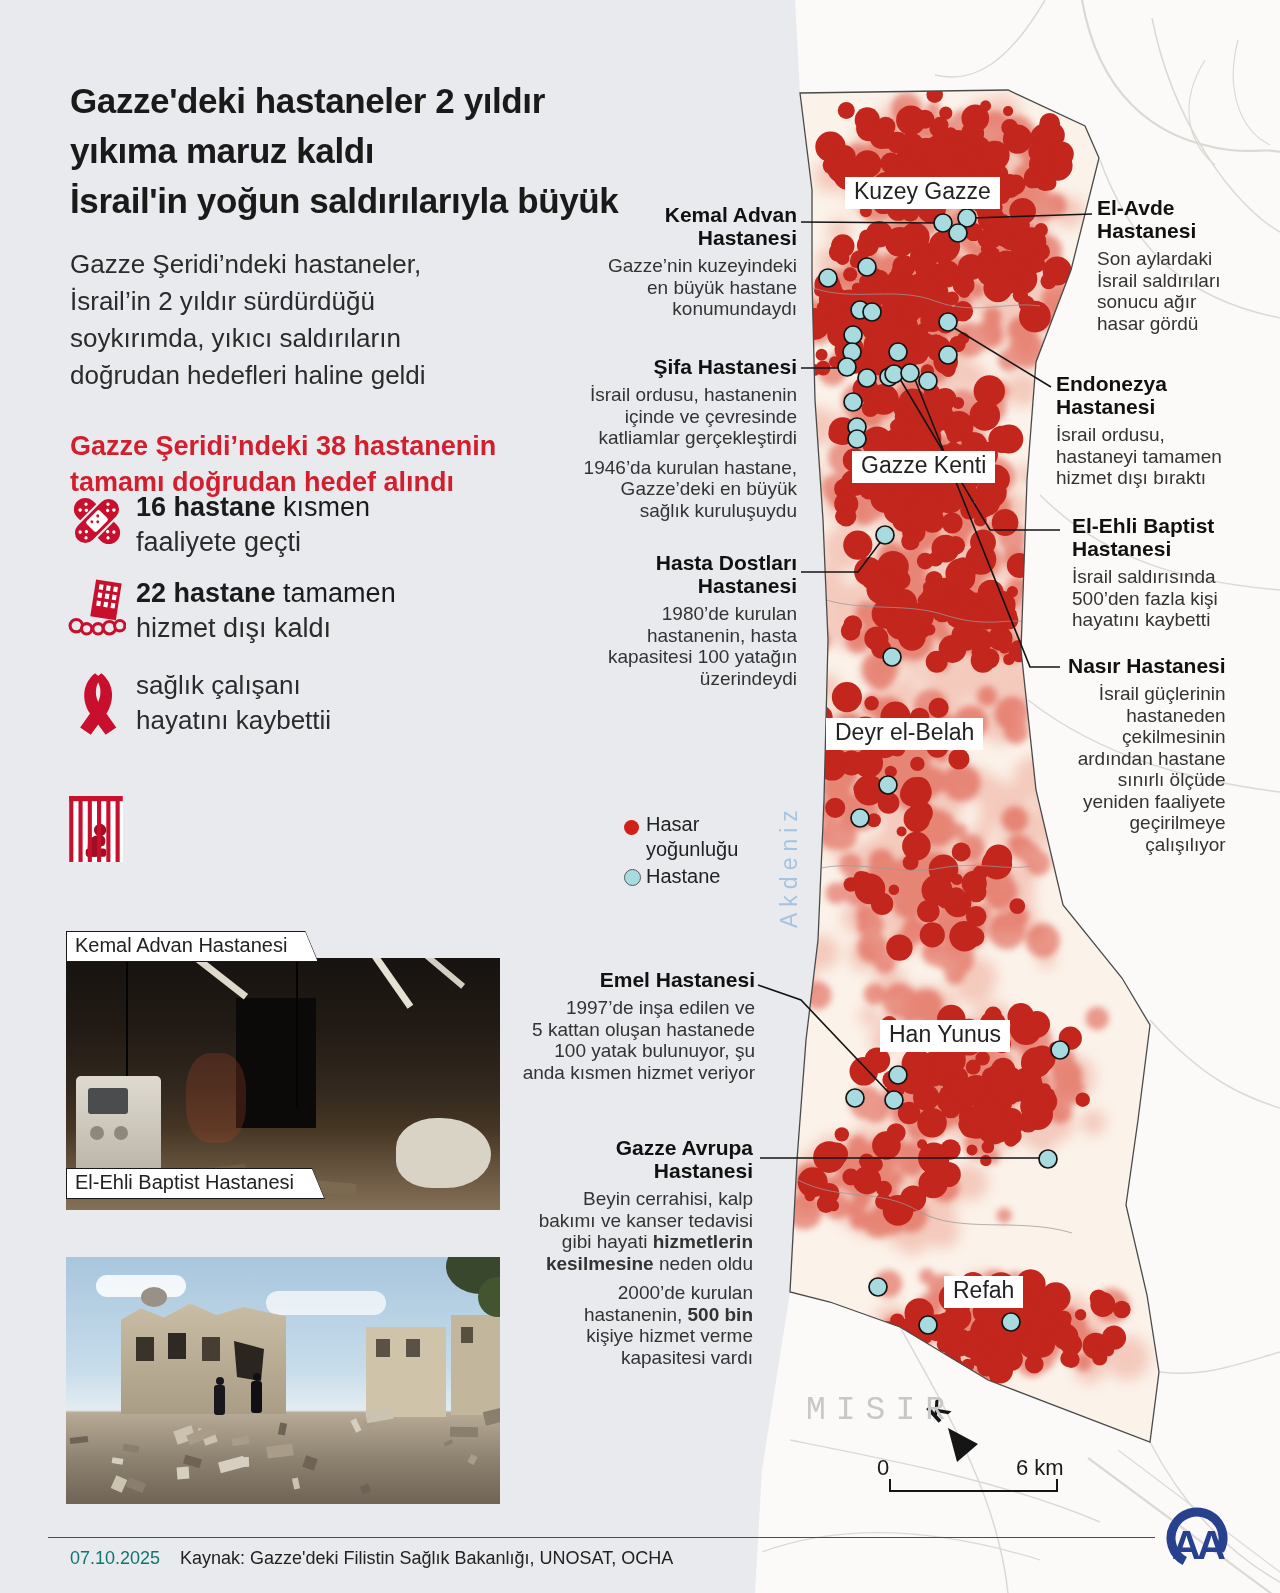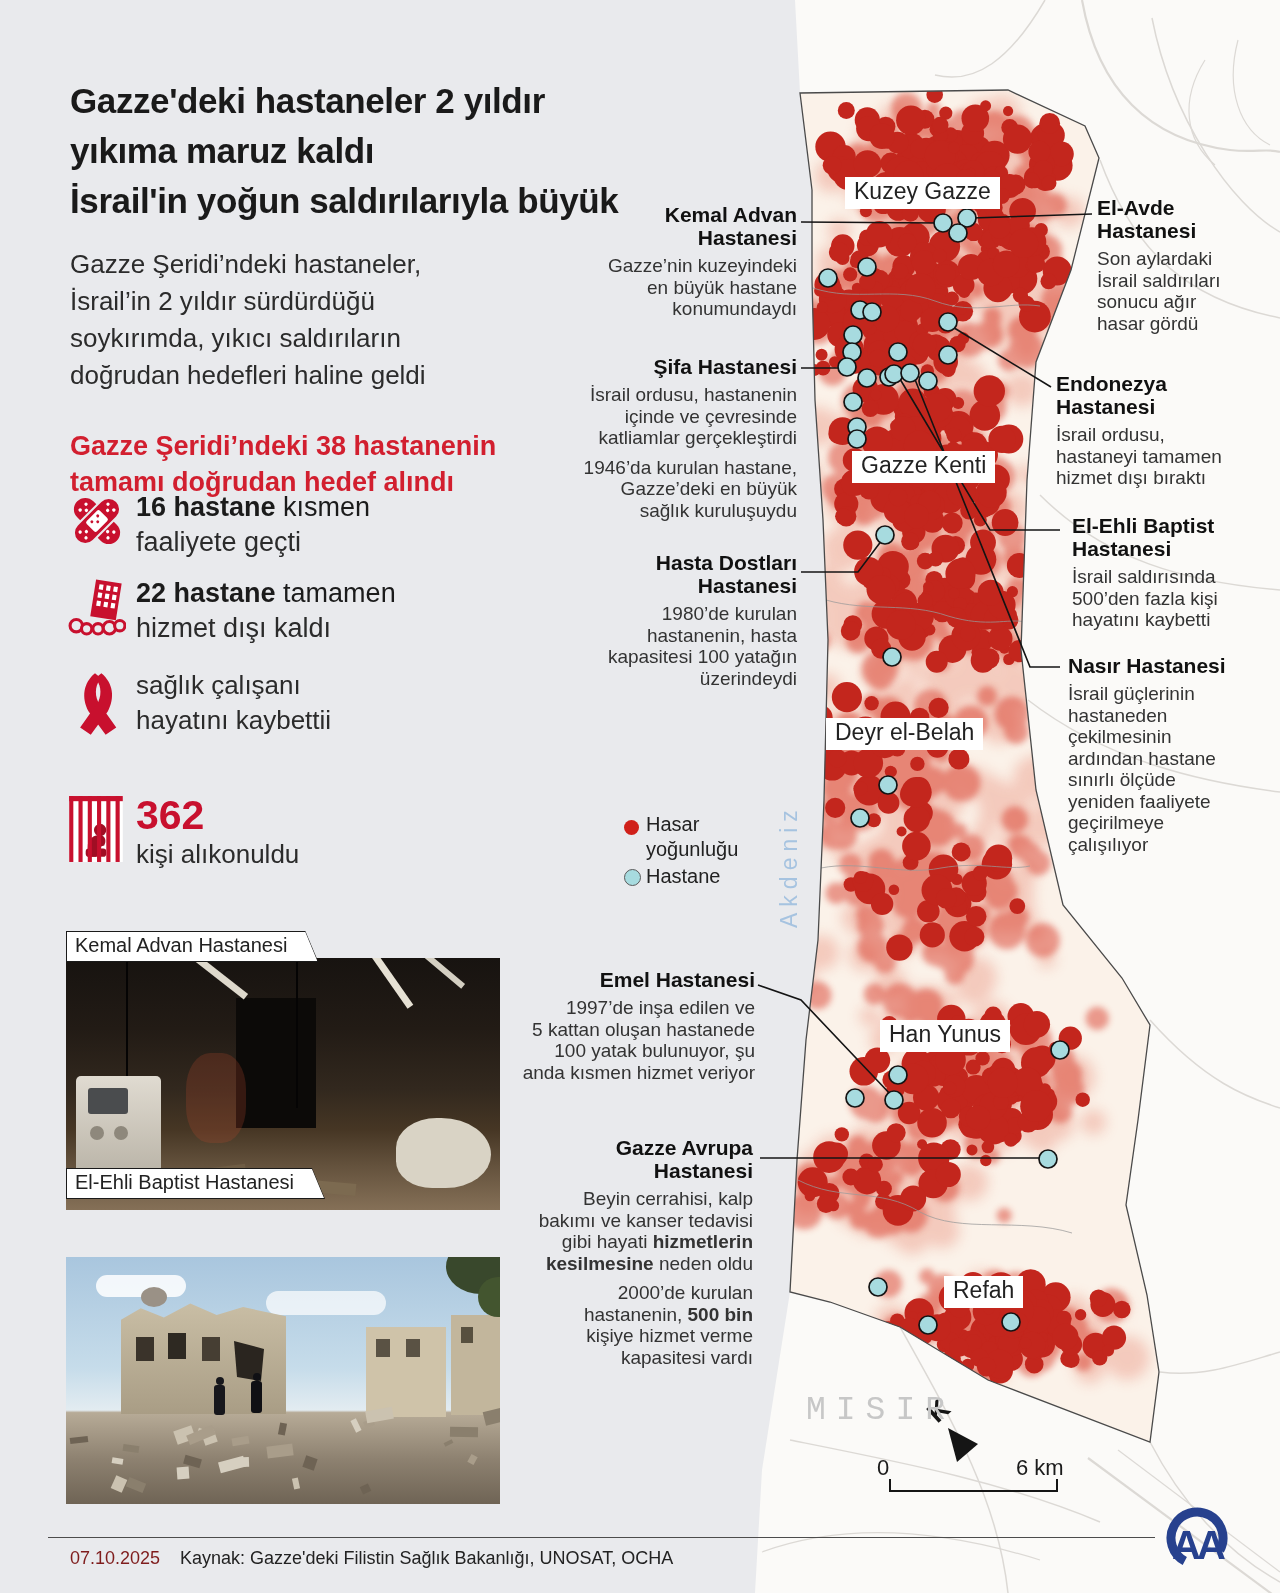--- a/index.html
+++ b/index.html
@@ -45,21 +45,21 @@
   .lg-txt{position:absolute;font-size:20px;line-height:25px;color:#222;z-index:3;}
 
   
   .ann{position:absolute;z-index:2;}
   .ann .nm{font-size:21px;line-height:23px;font-weight:bold;color:#111;}
   .ann .bd{font-size:19px;line-height:21.5px;color:#333;margin-top:6px;}
   .ann .bd.more{margin-top:8px;}
 
   
   #footline{left:48px;top:1537px;width:1107px;height:1px;background:#4c4c4c;z-index:3;}
-  #footdate{left:70px;top:1548px;font-size:18px;color:#7f1d1d;z-index:3;}
+  #footdate{left:70px;top:1548px;font-size:18px;color:#0f766e;z-index:3;}
   #footsrc{left:180px;top:1548px;font-size:18px;color:#222;z-index:3;}
   #aalogo{left:1152px;top:1504px;z-index:3;}
 </style>
 </head>
 <body>
 
 <div id="canvas">
 
   <svg id="map-svg" width="1280" height="1593" viewBox="0 0 1280 1593">
       <defs>
@@ -2125,21 +2125,21 @@
         <div class="nm">
           <div>El-Ehli Baptist</div>
           <div>Hastanesi</div>
         </div>
         <div class="bd">
           <div>İsrail saldırısında</div>
           <div>500’den fazla kişi</div>
           <div>hayatını kaybetti</div>
         </div>
       </div>
-      <div class="ann" style="top: 654px; left: 1068px;">
+      <div class="ann" style="top: 654px; left: 1068px; text-align: right;">
         <div class="nm">
           <div>Nasır Hastanesi</div>
         </div>
         <div class="bd">
           <div>İsrail güçlerinin</div>
           <div>hastaneden</div>
           <div>çekilmesinin</div>
           <div>ardından hastane</div>
           <div>sınırlı ölçüde</div>
           <div>yeniden faaliyete</div>
@@ -2255,24 +2255,20 @@
           <rect x="1" y="1" width="4" height="64"></rect>
             <rect x="10" y="1" width="4" height="64"></rect>
             <rect x="19" y="1" width="4" height="64"></rect>
           <rect x="28" y="1" width="4" height="64"></rect>
             <rect x="37" y="1" width="4" height="64"></rect>
             <rect x="46" y="1" width="4" height="64"></rect>
           <rect x="1" y="1" width="52" height="5"></rect>
         </g>
       </svg>
     </span>
-    <div class="stat-text">
-      <div class="big-num">362</div>
-      <div class="stat-sub">kişi alıkonuldu</div>
-    </div>
   </div>
 
   <span class="lg-dot" style="left: 624px; top: 820px; background: rgb(208, 32, 26);" id="lg-damage"></span>
   <div class="lg-txt" style="left:646px;top:812px">
     <div>Hasar</div>
     <div>yoğunluğu</div>
   </div>
   <span class="lg-dot" style="left: 624px; top: 869px; background: rgb(167, 219, 223); border: 1.5px solid rgb(90, 90, 90);" id="lg-hospital"></span>
   <div class="lg-txt" style="left:646px;top:864px">Hastane</div>
 

